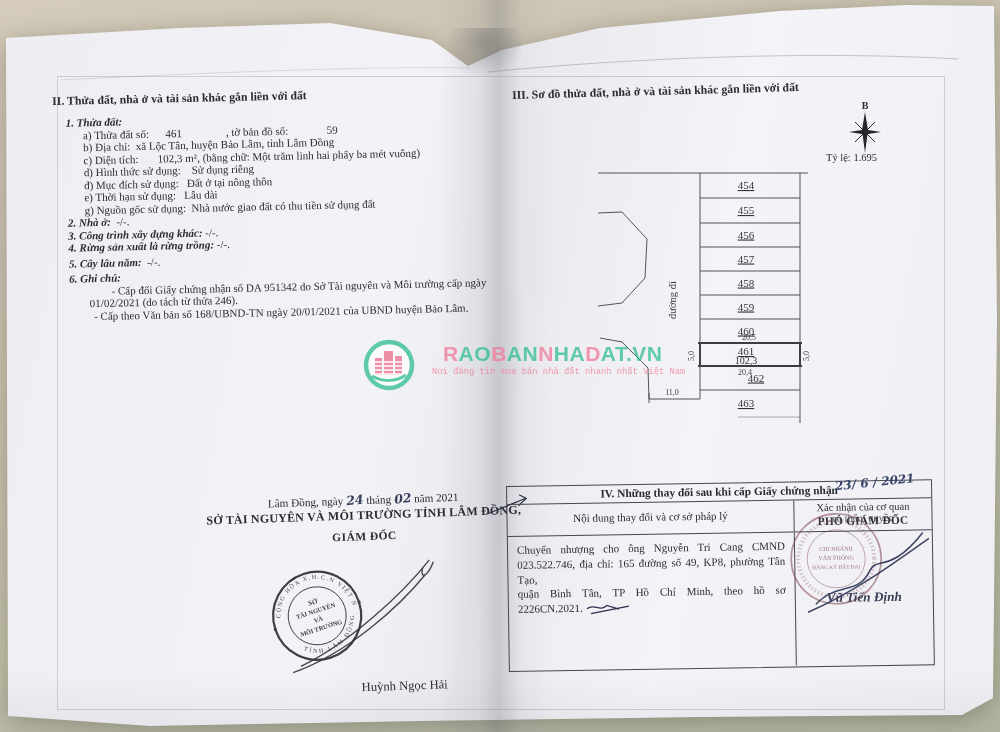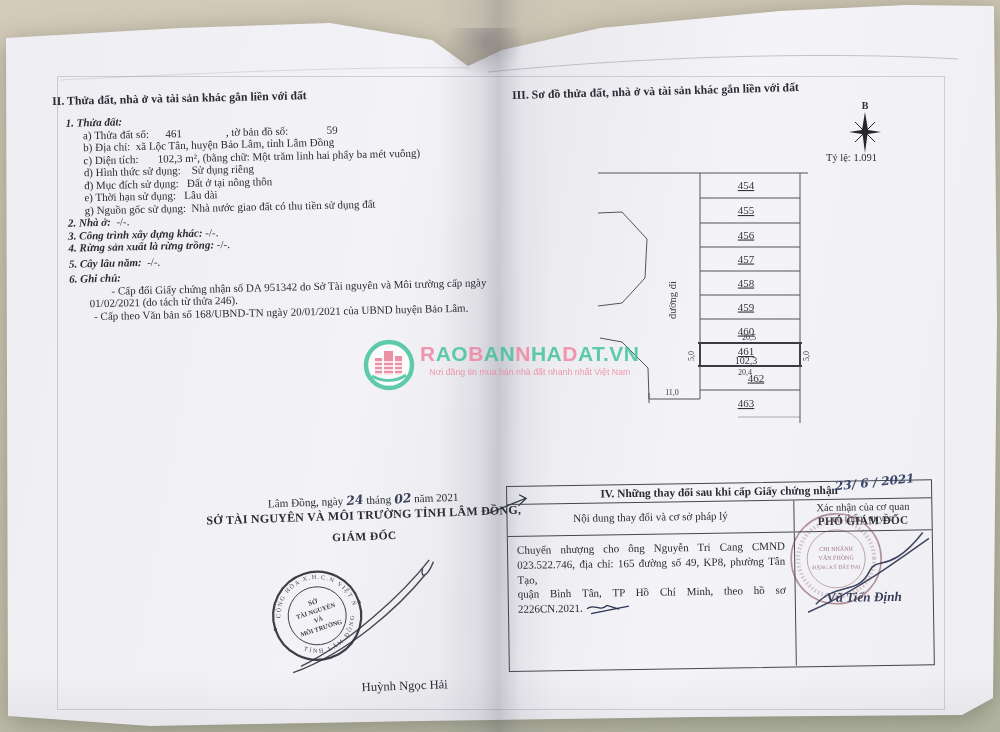--- a/index.html
+++ b/index.html
@@ -48,22 +48,22 @@
   .signer{font-size:12.6px;margin-top:4px;padding-left:70px;}
 
   
   .wm{position:absolute;left:362px;top:336px;width:270px;height:60px;opacity:.78;text-align:center;}
   .wm-logo{position:absolute;left:0;top:2px;}
   .wm-text{position:absolute;left:58px;top:6px;white-space:nowrap;}
   .wm-brand{font-family:"Liberation Sans","DejaVu Sans",sans-serif;font-weight:bold;
             font-size:21px;letter-spacing:.5px;}
   .wt2{color:#35c096;}
   .wp{color:#f07d9c;}
-  .wm-tag{font-family:Liberation Sans, sans-serif;font-size:8.8px;
-          color:#ef8099;margin-top:1px;}
+  .wm-tag{font-family:Liberation Mono, monospace;font-size:8.8px;
+          color:#ef8099;margin-top:1px;margin-left:12px;}
 
   
   .sec3-h{position:absolute;left:512px;top:82px;width:430px;font-size:11.8px;
           font-weight:bold;transform:rotate(-1.6deg);}
   .compass{position:absolute;left:845px;top:100px;width:40px;height:56px;text-align:center;}
   .compass .b{font-size:10px;font-weight:bold;}
   .scale{position:absolute;left:826px;top:152px;font-size:10.5px;}
   #map-svg{position:absolute;left:588px;top:160px;}
 
   
@@ -172,21 +172,21 @@
 <div class="compass">
   <div class="b">B</div>
   <svg width="40" height="44">
     <g fill="#26262c" stroke="#26262c">
       <path d="M20,1 L23,19 L20,42 L17,19 Z" stroke-width="0"></path>
       <path d="M4,21 L20,18.5 L36,21 L20,23.5 Z" stroke-width="0"></path>
       <path d="M10,11 L30,31 M30,11 L10,31" stroke-width="1" fill="none"></path>
     </g>
   </svg>
 </div>
-<div class="scale">Tỷ lệ: 1.091</div>
+<div class="scale">Tỷ lệ: 1.695</div>
 
 <svg id="map-svg" width="235" height="272">
     <line x1="10" y1="13" x2="220" y2="13" stroke="#52525c" stroke-width="1"></line>
     <line x1="112" y1="38" x2="212" y2="38" stroke="#52525c" stroke-width="1"></line>
     <line x1="112" y1="63" x2="212" y2="63" stroke="#52525c" stroke-width="1"></line>
     <line x1="112" y1="87" x2="212" y2="87" stroke="#52525c" stroke-width="1"></line>
     <line x1="112" y1="111" x2="212" y2="111" stroke="#52525c" stroke-width="1"></line>
     <line x1="112" y1="135" x2="212" y2="135" stroke="#52525c" stroke-width="1"></line>
     <line x1="112" y1="159" x2="212" y2="159" stroke="#52525c" stroke-width="1"></line>
     <line x1="110" y1="183" x2="214" y2="183" stroke="#3b3b44" stroke-width="1.9"></line>

